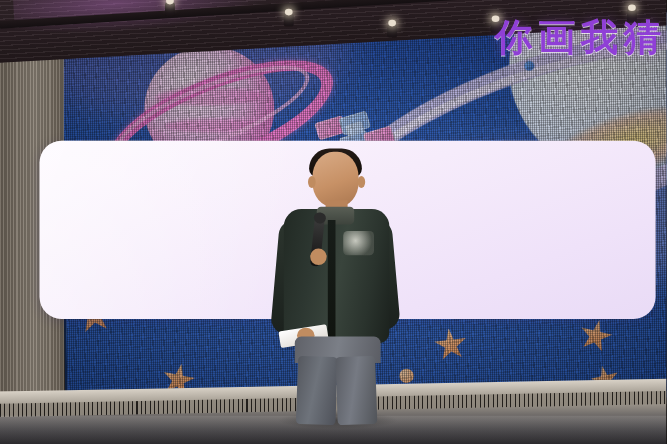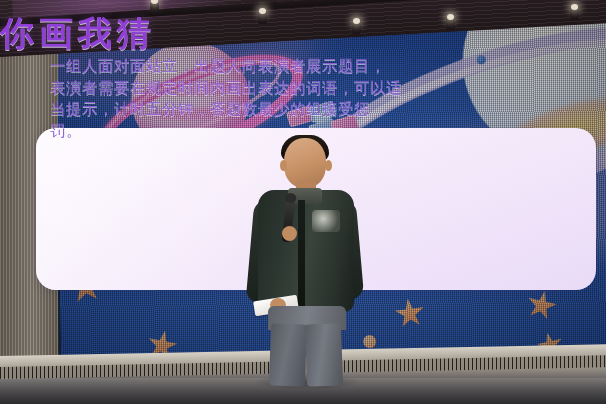--- a/index.html
+++ b/index.html
@@ -86,21 +86,21 @@
     background:radial-gradient(circle at 35% 32%,#6fa8ef,#2a62c6);filter:blur(.3px);}
 
   
   .card{position:absolute;left:36px;top:128px;width:560px;height:162px;z-index:11;
     border-radius:20px;
     background:linear-gradient(160deg,#fdf7fe 0%,#f6ecfb 40%,#efe2f9 75%,#e9dbf6 100%);
     box-shadow:0 2px 10px rgba(40,30,90,.18);}
   .card-sheen{position:absolute;inset:0;border-radius:20px;
     background:linear-gradient(110deg,rgba(255,255,255,.55) 0%,rgba(255,255,255,0) 45%);}
 
-  .card-title{position:absolute;left:0;right:0;top:11px;text-align:left;z-index:13;
+  .card-title{position:absolute;left:0;right:0;top:11px;text-align:right;z-index:13;
     font-size:34px;font-weight:bold;letter-spacing:5px;color:#8f3fd6;
     text-shadow:0 1px 0 rgba(255,255,255,.7),0 0 10px rgba(160,90,220,.35);
     font-family:"DejaVu Sans","Liberation Sans",sans-serif;}
 
   .card-body{position:absolute;left:50px;right:20px;top:56px;z-index:13;
     font-size:15.5px;line-height:21.5px;color:#8b5fd4;letter-spacing:.5px;
     font-family:"DejaVu Sans","Liberation Sans",sans-serif;
     text-shadow:0 1px 0 rgba(255,255,255,.55);white-space:pre-wrap;}
 
   
@@ -223,24 +223,20 @@
     <div class="bluedot" style="left:118px;top:112px;width:7px;height:7px;"></div>
 
     <div class="pixgrid"></div>
     <div class="vign"></div>
   </div>
 
   <div class="card">
     <div class="card-sheen"></div>
   </div>
   <div class="card-title">你画我猜</div>
-  <div class="card-body">一组人面对面站立，出题人向表演者展示题目，
-表演者需要在规定时间内画出表达的词语，可以适
-当提示，计时五分钟，答题数最少的组接受惩
-罚。</div>
 
   <div class="person">
     <div class="p-shadow"></div>
     <div class="p-hair"></div>
     <div class="p-head"></div>
     <div class="p-ear" style="left:34px;"></div>
     <div class="p-ear" style="left:79px;"></div>
     <div class="p-neck"></div>
     <div class="p-arm-l"></div>
     <div class="p-arm-r"></div>

